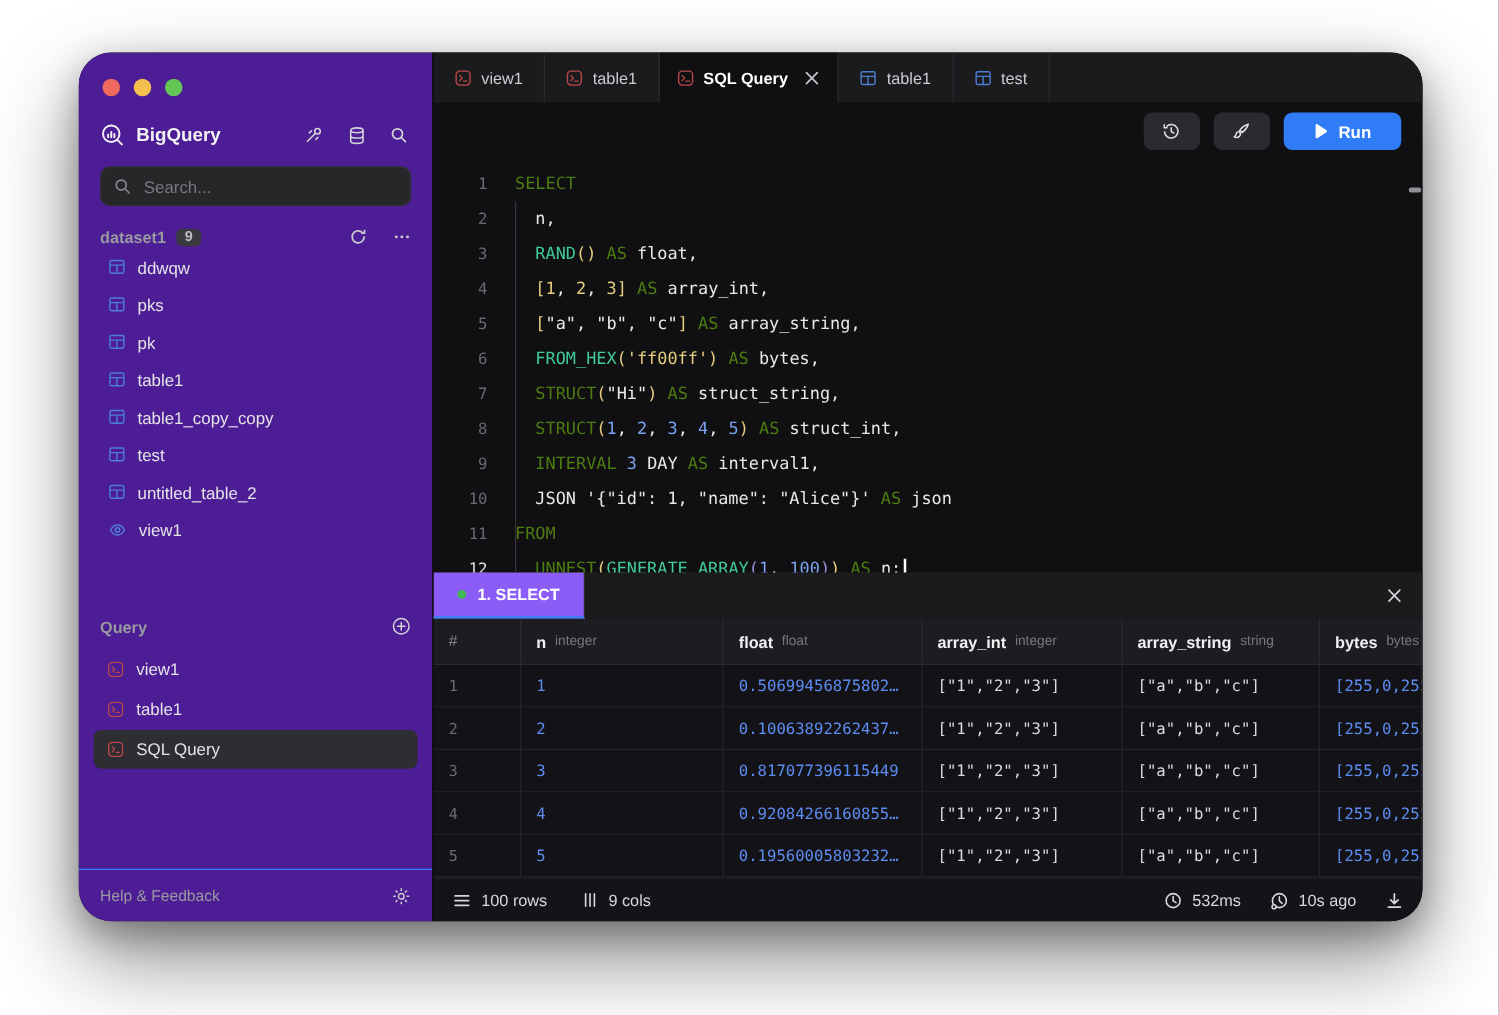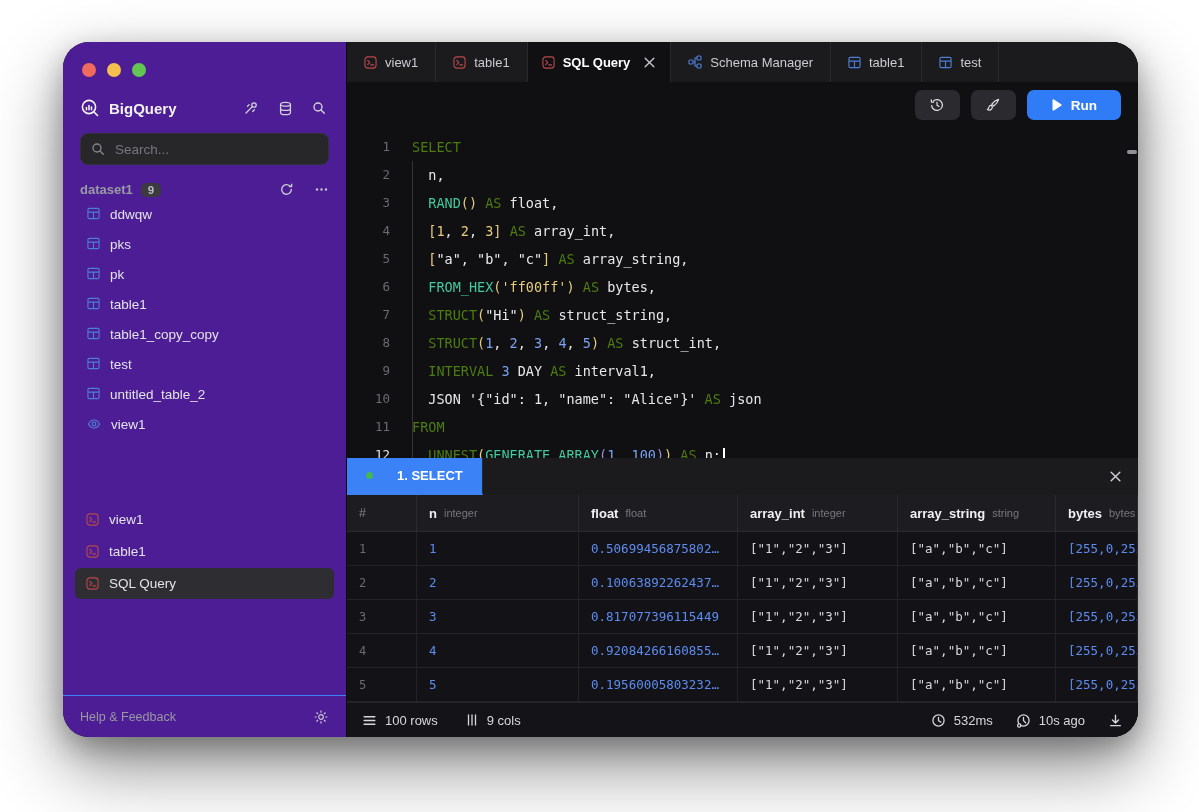--- a/index.html
+++ b/index.html
@@ -50,21 +50,21 @@
   .gutter.current{color:#e4e4e8}
   .code{padding-left:22px}
   .tok-kw{color:#4d7c0f}.tok-fn{color:#42c99c}.tok-br{color:#e6cd7c}.tok-br2{color:#9e8cdf}
   .tok-num{color:#7aa2f0}.tok-str{color:#ececed}.tok-strq{color:#e6cd7c}.tok-pl{color:#e8e8ea}
   .cursor{display:inline-block;width:2px;height:17px;background:#ffffff;vertical-align:middle;margin-left:2px}
   .indent-guide{position:absolute;left:65px;top:33px;width:1px;height:308px;background:#333339}
   .scroll-dash{position:absolute;right:1px;top:108px;width:10px;height:4px;border-radius:2px;background:#909096}
   
   .results{flex-shrink:0;display:flex;flex-direction:column}
   .res-tabs{height:37px;background:#1b1b1e;display:flex;align-items:stretch}
-  .res-tab{display:flex;align-items:center;gap:24px;padding:0 19px;background:#3b82f6;border-bottom:2px solid #3b82f6;border-right:1px solid #2a2a2e;font-size:13px;font-weight:600;color:#fff}
+  .res-tab{display:flex;align-items:center;gap:9px;padding:0 19px;background:#8b5cf6;border-bottom:2px solid #3b82f6;border-right:1px solid #2a2a2e;font-size:13px;font-weight:600;color:#fff}
   .dot{width:7px;height:7px;border-radius:50%}
   .res-close{margin-left:auto;align-self:center;margin-right:16px;color:#d2d2d7;display:flex}
   .g-head{height:36px;display:flex;background:#1d1d21;border-bottom:1px solid #2a2a2e}
   .g-th{display:flex;align-items:baseline;gap:7px;padding-left:12px;border-right:1px solid #2a2a2e;font-size:13px;font-weight:700;color:#f0f0f2;align-items:center;flex-shrink:0}
   .g-th .g-type{font-size:11px;color:#77777e;font-weight:400}
   .g-th.hash{color:#83838a;font-weight:400;font-size:12.5px}
   .g-row{height:33px;display:flex;border-bottom:1px solid #232328;background:#131317}
   .g-td{display:flex;align-items:center;padding-left:12px;border-right:1px solid #232328;font-size:12.5px;font-family:"DejaVu Sans Mono",monospace;overflow:hidden;white-space:nowrap;flex-shrink:0}
   .c-rownum{color:#6a6a72;font-size:12px}
   .c-blue{color:#5d8cf0}
@@ -214,20 +214,29 @@
             <svg width="14" height="14" viewBox="0 0 14 14" fill="none" stroke="currentColor" stroke-width="1.2">
               <path d="M1.4 7C3 4.2 5 3 7 3s4 1.2 5.6 4C11 9.8 9 11 7 11S3 9.8 1.4 7Z"></path>
               <circle cx="7" cy="7" r="1.8"></circle>
             </svg>
           </span>
           <span>view1</span>
         </div>
       </div>
 
     <div class="query-section">
+      <div class="q-head">
+        <span>Query</span>
+        <span class="qh-ic">
+            <svg width="16" height="16" viewBox="0 0 16 16" fill="none" stroke="currentColor" stroke-width="1.2">
+              <circle cx="8" cy="8" r="6.2"></circle>
+              <path d="M8 5v6M5 8h6" stroke-linecap="round"></path>
+            </svg>
+          </span>
+      </div>
       <div class="q-items" id="qitems">
           <div class="q-item">
             <span class="qi-ic">
               <svg width="13" height="13" viewBox="0 0 14 14" fill="none" stroke="currentColor" stroke-width="1.2">
                 <rect x="1" y="1" width="12" height="12" rx="3"></rect>
                 <path d="M4 4.8 6.2 7 4 9.2" stroke-linecap="round" stroke-linejoin="round"></path>
                 <path d="M7.3 9.6h3" stroke-linecap="round"></path>
               </svg>
             </span>
             <span>view1</span>
@@ -295,31 +304,20 @@
               <path d="M4 4.8 6.2 7 4 9.2" stroke-linecap="round" stroke-linejoin="round"></path>
               <path d="M7.3 9.6h3" stroke-linecap="round"></path>
             </svg>
           </span>
           <span>SQL Query</span>
           <span class="tab-close">
             <svg width="13" height="13" viewBox="0 0 12 12" fill="none" stroke="currentColor" stroke-width="1.3" stroke-linecap="round">
               <path d="M2 2l8 8M10 2l-8 8"></path>
             </svg>
           </span>
-        </div>
-        <div class="tab">
-          <span class="t-ic blue">
-            <svg width="14" height="14" viewBox="0 0 14 14" fill="none" stroke="currentColor" stroke-width="1.2">
-              <rect x="1" y="5" width="4" height="4" rx="1"></rect>
-              <rect x="9" y="1" width="4" height="4" rx="1"></rect>
-              <rect x="9" y="9" width="4" height="4" rx="1"></rect>
-              <path d="M5 7h2M7 7V3h2M7 7v4h2"></path>
-            </svg>
-          </span>
-          <span>Schema Manager</span>
         </div>
         <div class="tab">
           <span class="t-ic blue">
             <svg width="13" height="13" viewBox="0 0 14 14" fill="none" stroke="currentColor" stroke-width="1.2">
               <rect x="1" y="1.5" width="12" height="11" rx="1.5"></rect>
               <path d="M1 5.5h12M7 5.5v7"></path>
             </svg>
           </span>
           <span>table1</span>
         </div>

